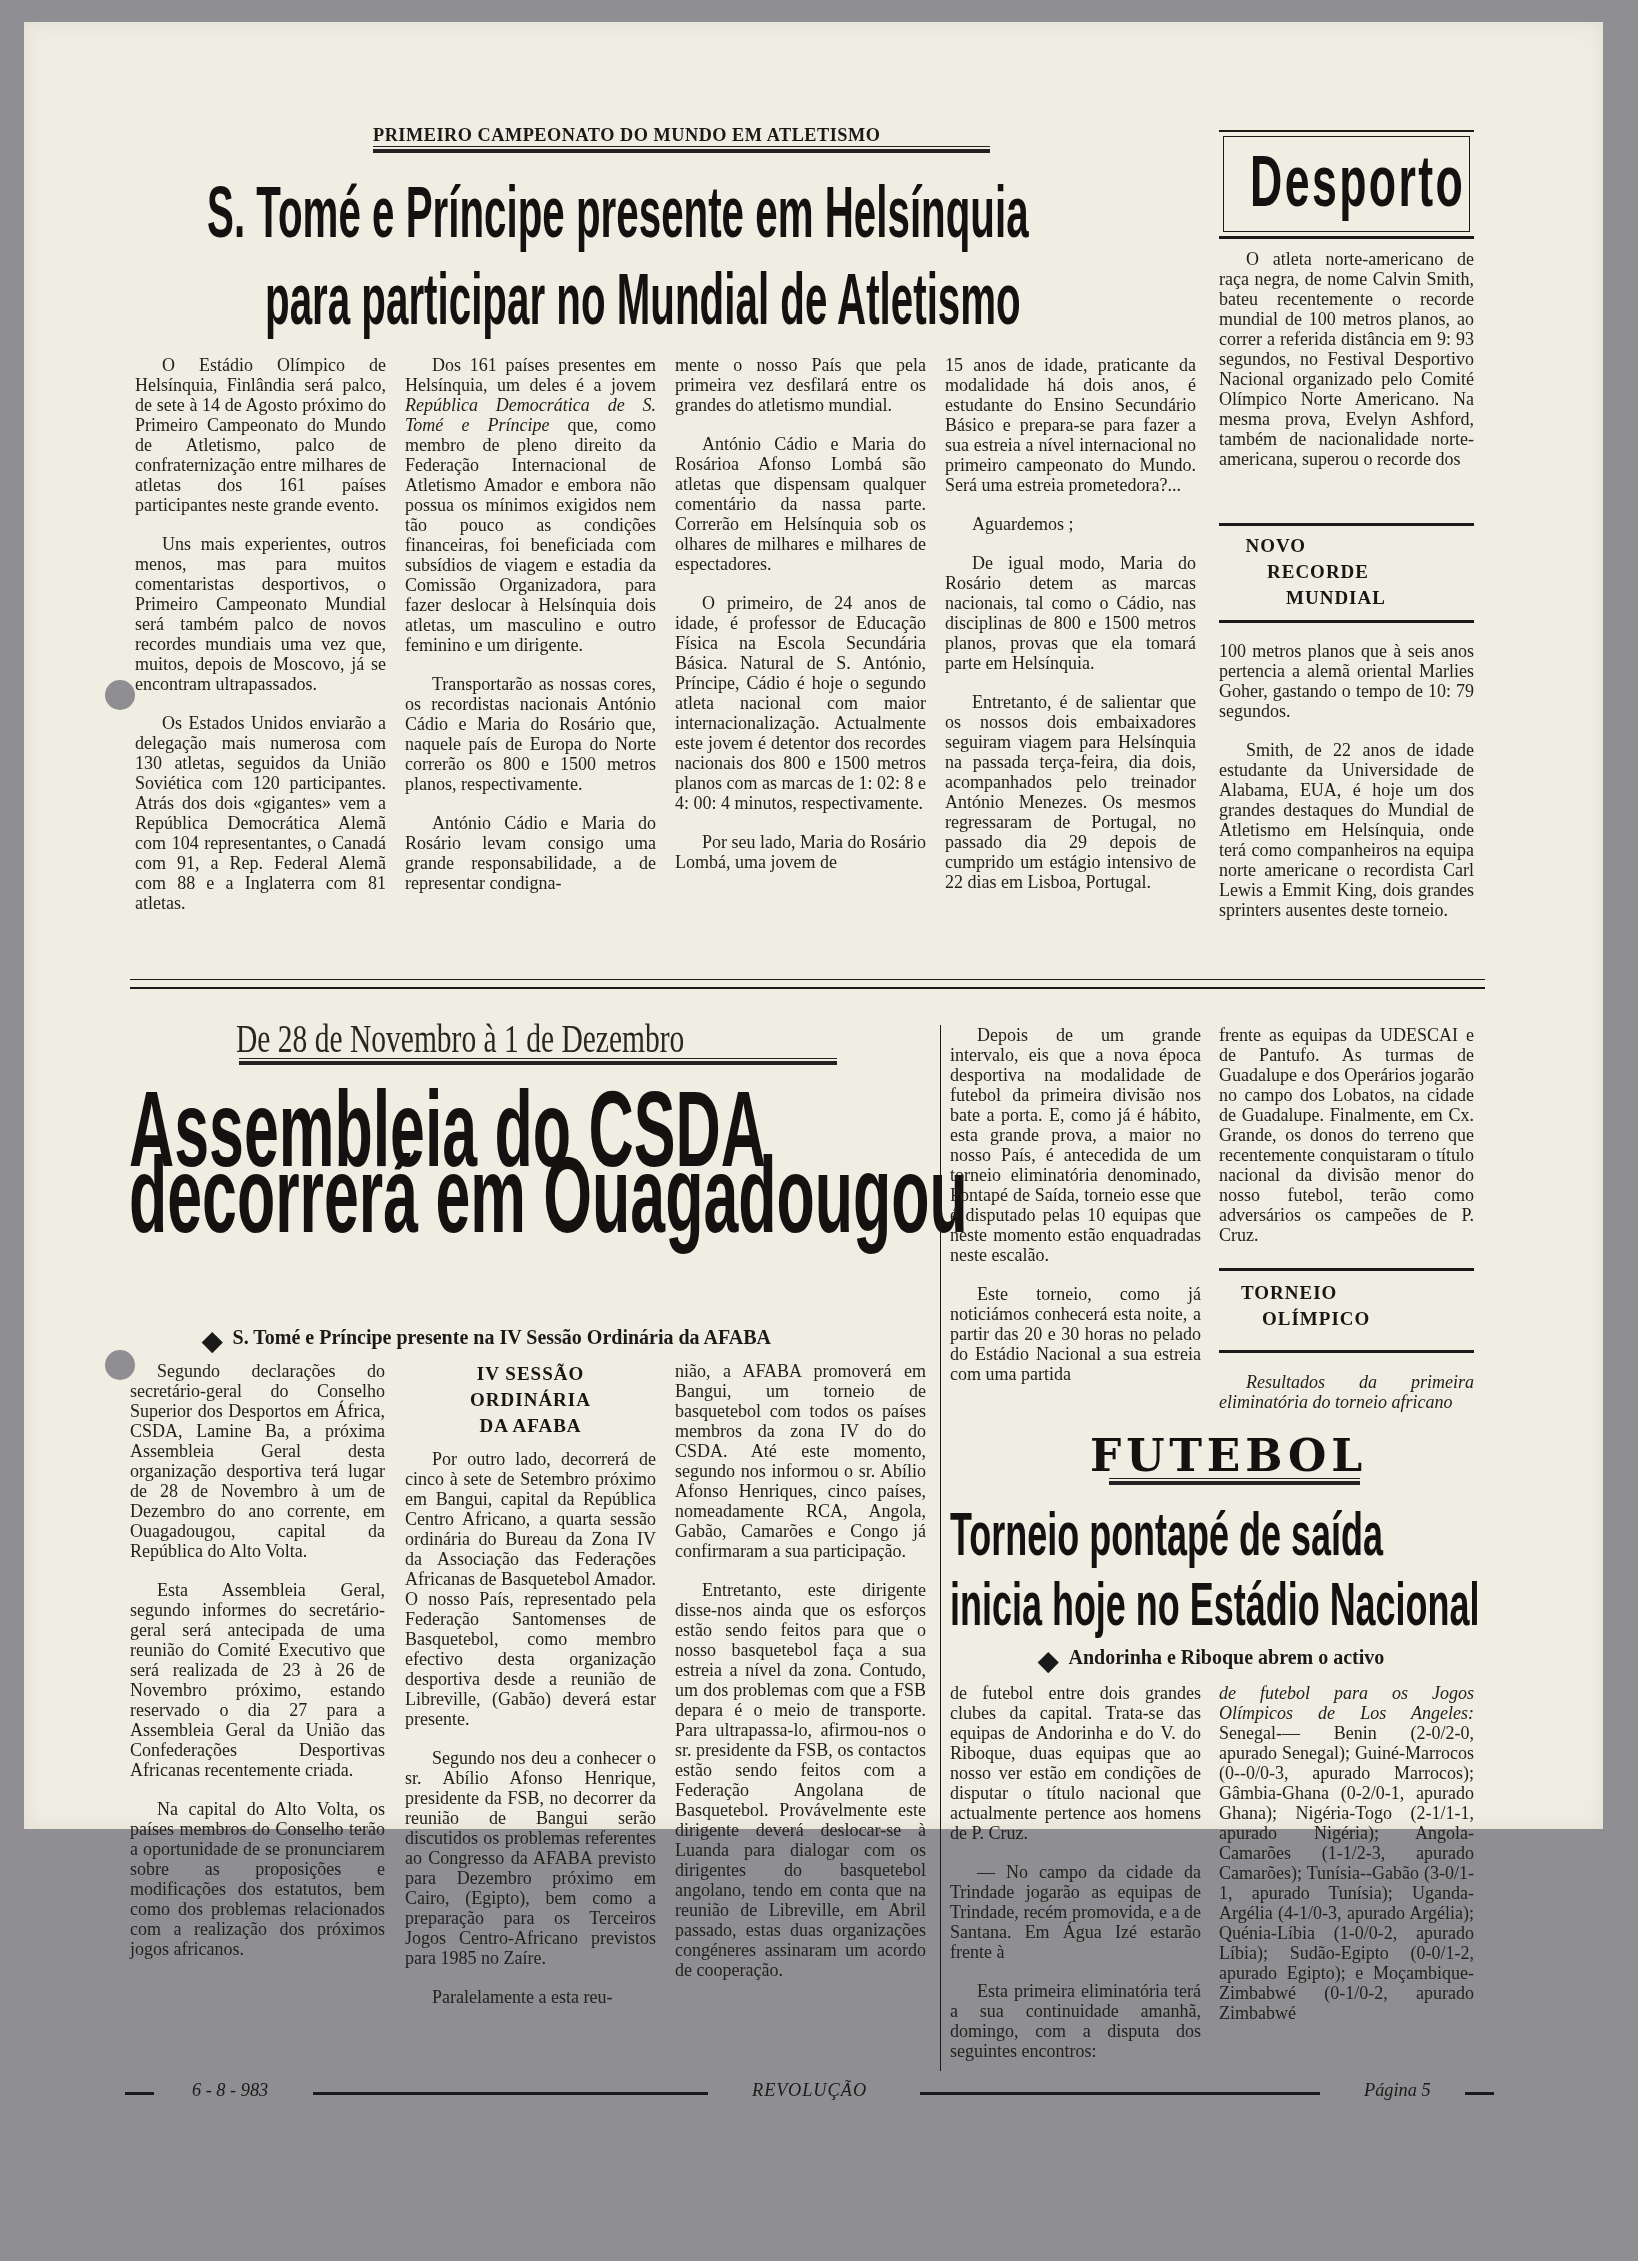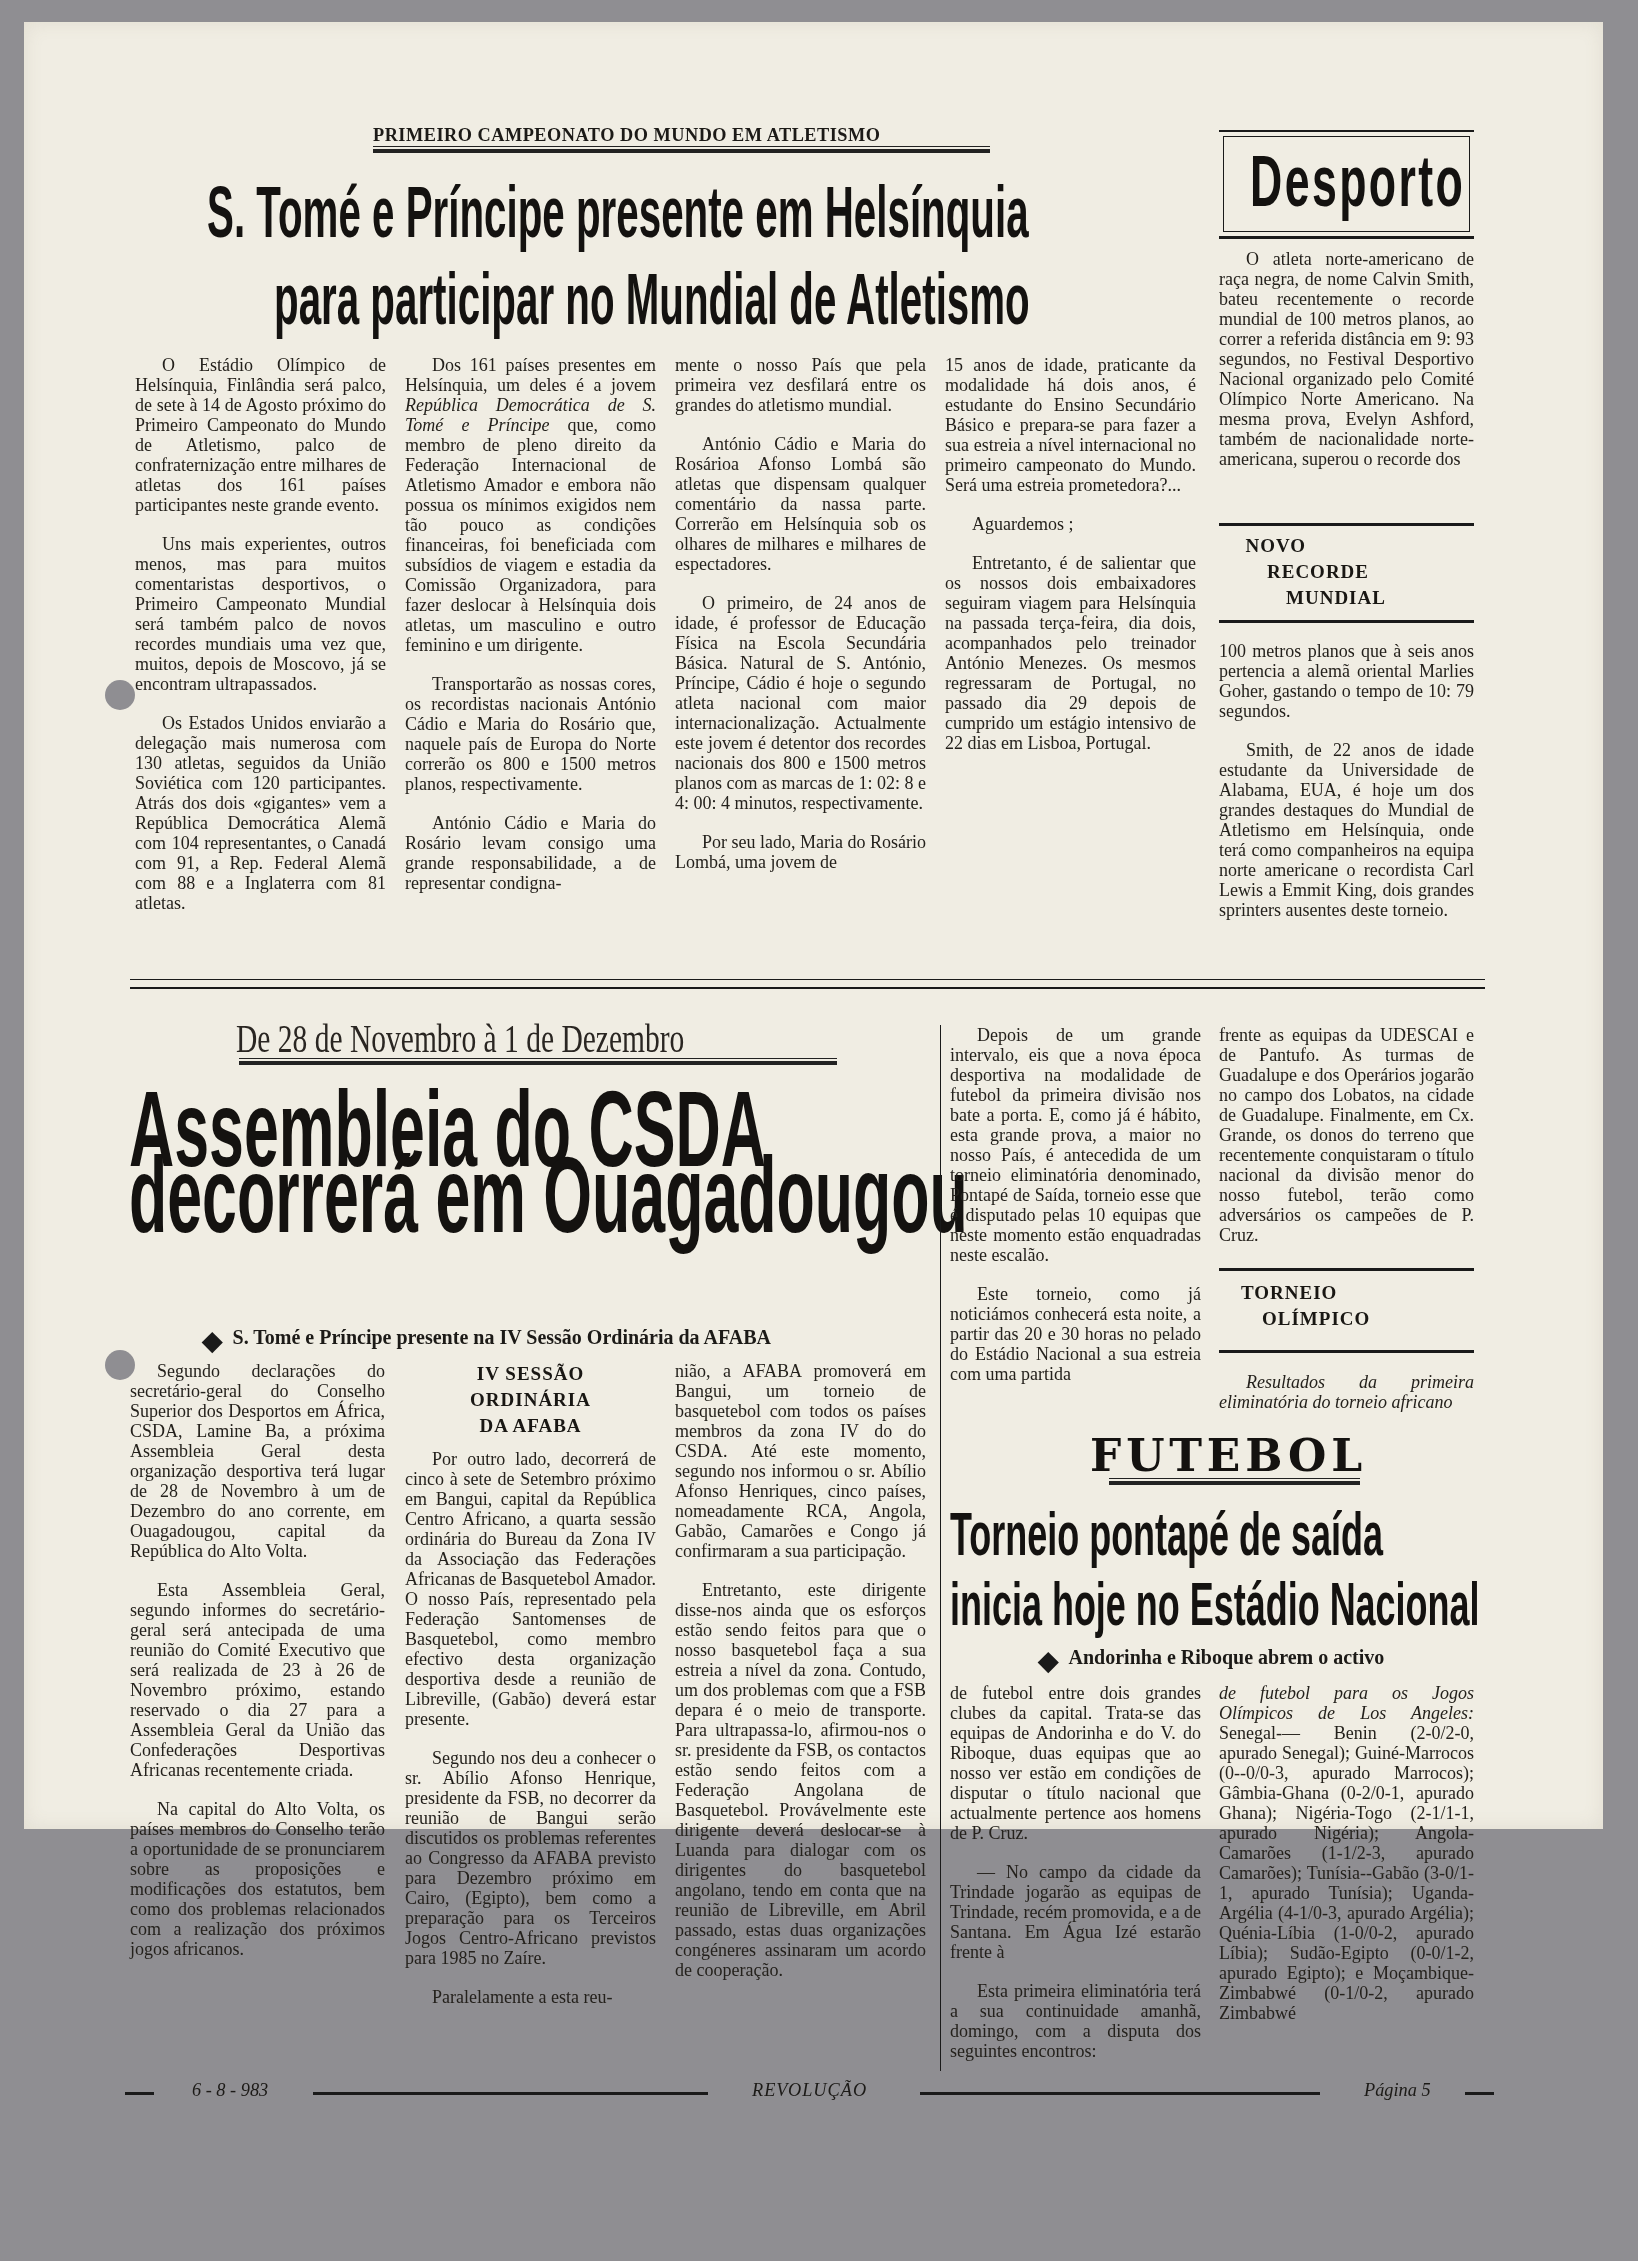--- a/index.html
+++ b/index.html
@@ -52,21 +52,21 @@
 
   <div class="hole" style="top:658px"></div>
   <div class="hole" style="top:1328px"></div>
 
   <div class="abs kicker" style="left:349px; top:103px;">PRIMEIRO CAMPEONATO DO MUNDO EM ATLETISMO</div>
   <div class="abs double-rule" style="left:349px; top:124px; width:617px;"></div>
 
   <div class="abs" style="left:183px; top:154px; width:945px; height:72px; overflow:visible;">
     <span class="cond" style="font-size:72px; line-height:72px; transform: scale(0.56,1);">S. Tomé e Príncipe presente em Helsínquia</span>
   </div>
-  <div class="abs" style="left:241px; top:241px; width:868px; height:72px;margin-left:9px;">
+  <div class="abs" style="left:241px; top:241px; width:868px; height:72px;">
     <span class="cond" style="font-size:72px; line-height:72px; transform: scale(0.56,1);">para participar no Mundial de Atletismo</span>
   </div>
 
   <div class="abs body-text" style="left:111px; top:333px; width:251px;">
     <p>O Estádio Olímpico de Helsínquia, Finlândia será palco, de sete à 14 de Agosto próximo do Primeiro Campeonato do Mundo de Atletismo, palco de confraternização entre milhares de atletas dos 161 países participantes neste grande evento.</p>
     <p>Uns mais experientes, outros menos, mas para muitos comentaristas desportivos, o Primeiro Campeonato Mundial será também palco de novos recordes mundiais uma vez que, muitos, depois de Moscovo, já se encontram ultrapassados.</p>
     <p>Os Estados Unidos enviarão a delegação mais numerosa com 130 atletas, seguidos da União Soviética com 120 participantes. Atrás dos dois «gigantes» vem a República Democrática Alemã com 104 representantes, o Canadá com 91, a Rep. Federal Alemã com 88 e a Inglaterra com 81 atletas.</p>
   </div>
 
   <div class="abs body-text" style="left:381px; top:333px; width:251px;">
@@ -78,20 +78,21 @@
   <div class="abs body-text" style="left:651px; top:333px; width:251px;">
     <p class="noind">mente o nosso País que pela primeira vez desfilará entre os grandes do atletismo mundial.</p>
     <p>António Cádio e Maria do Rosárioa Afonso Lombá são atletas que dispensam qualquer comentário da nassa parte. Correrão em Helsínquia sob os olhares de milhares e milhares de espectadores.</p>
     <p>O primeiro, de 24 anos de idade, é professor de Educação Física na Escola Secundária Básica. Natural de S. António, Príncipe, Cádio é hoje o segundo atleta nacional com maior internacionalização. Actualmente este jovem é detentor dos recordes nacionais dos 800 e 1500 metros planos com as marcas de 1: 02: 8 e 4: 00: 4 minutos, respectivamente.</p>
     <p>Por seu lado, Maria do Rosário Lombá, uma jovem de</p>
   </div>
 
   <div class="abs body-text" style="left:921px; top:333px; width:251px;">
     <p class="noind">15 anos de idade, praticante da modalidade há dois anos, é estudante do Ensino Secundário Básico e prepara-se para fazer a sua estreia a nível internacional no primeiro campeonato do Mundo. Será uma estreia prometedora?...</p>
     <p>Aguardemos ;</p>
+    <p>De igual modo, Maria do Rosário detem as marcas nacionais, tal como o Cádio, nas disciplinas de 800 e 1500 metros planos, provas que ela tomará parte em Helsínquia.</p>
     <p>Entretanto, é de salientar que os nossos dois embaixadores seguiram viagem para Helsínquia na passada terça-feira, dia dois, acompanhados pelo treinador António Menezes. Os mesmos regressaram de Portugal, no passado dia 29 depois de cumprido um estágio intensivo de 22 dias em Lisboa, Portugal.</p>
   </div>
 
   <div class="abs" style="left:1195px; top:108px; width:255px; height:104px; border-top:2.9px solid #1a1a1a; border-bottom:3.9px solid #1a1a1a;">
     <div style="position:absolute; left:3.9px; right:3.9px; top:3.9px; bottom:3.9px; border-left:1.9px solid #1a1a1a; border-right:1.9px solid #1a1a1a; border-top:1px solid #1a1a1a; border-bottom:1px solid #1a1a1a;"></div>
     <div style="position:absolute; left:31px; top:10.6px; width:202px; height:82px; overflow:visible;">
       <span class="cond" style="font-size:72px; line-height:77px; transform: scale(0.62,1); letter-spacing:3.9px;">Desporto</span>
     </div>
   </div>
 

